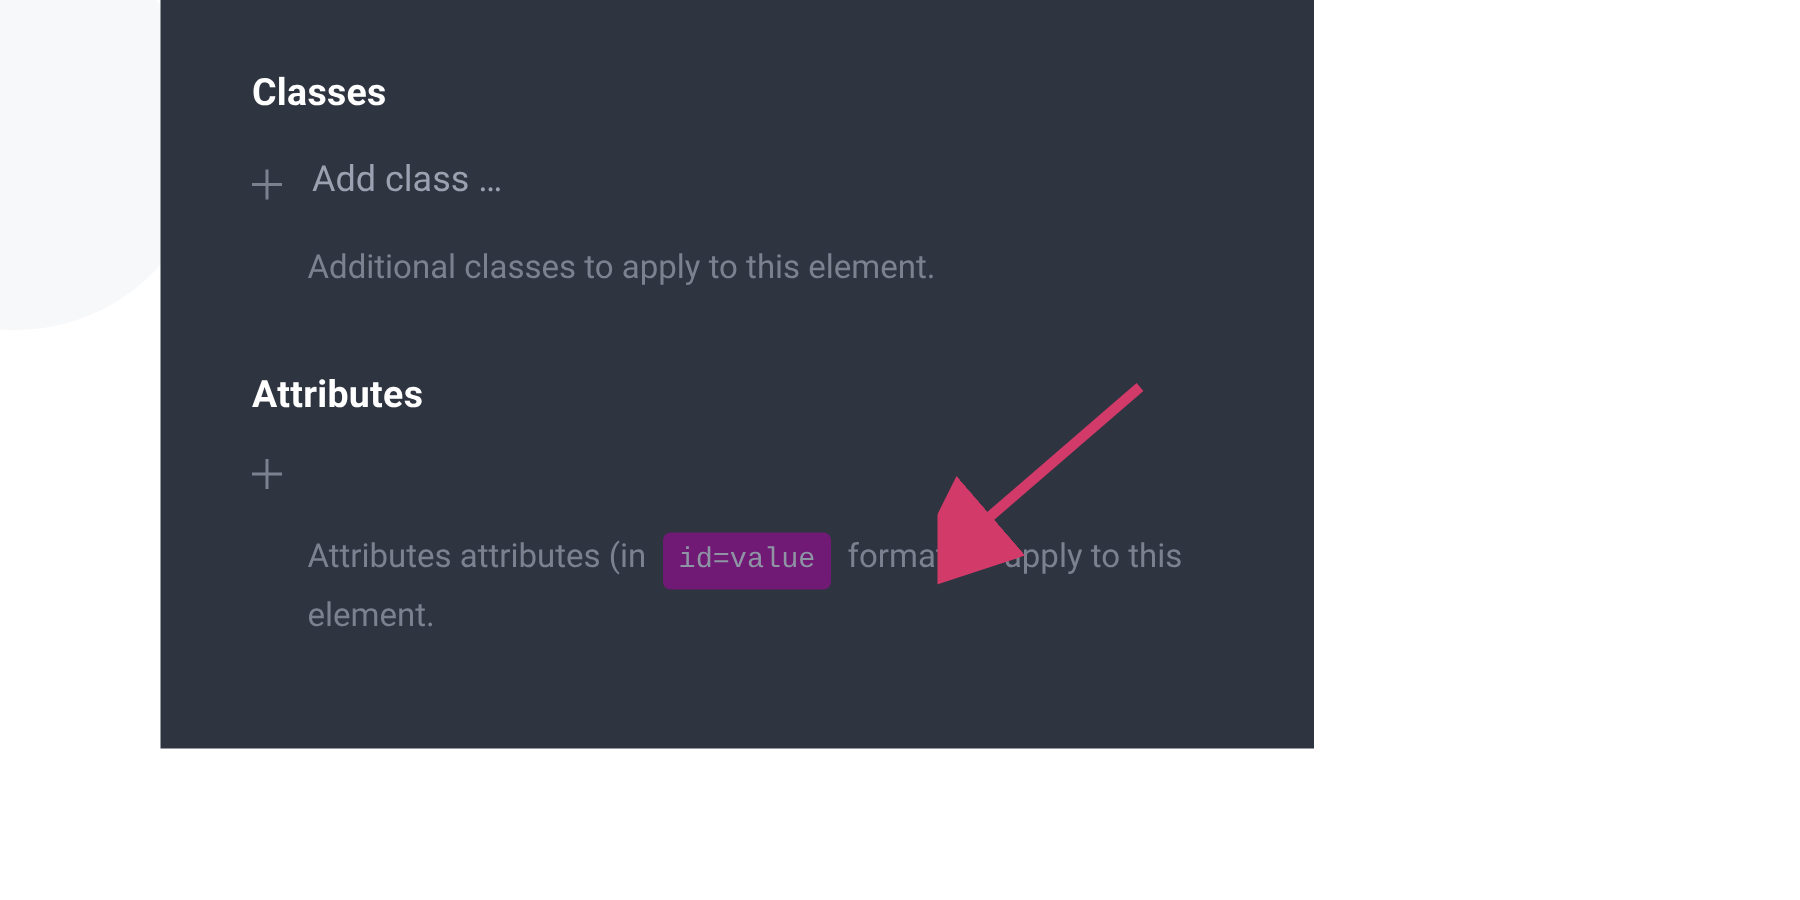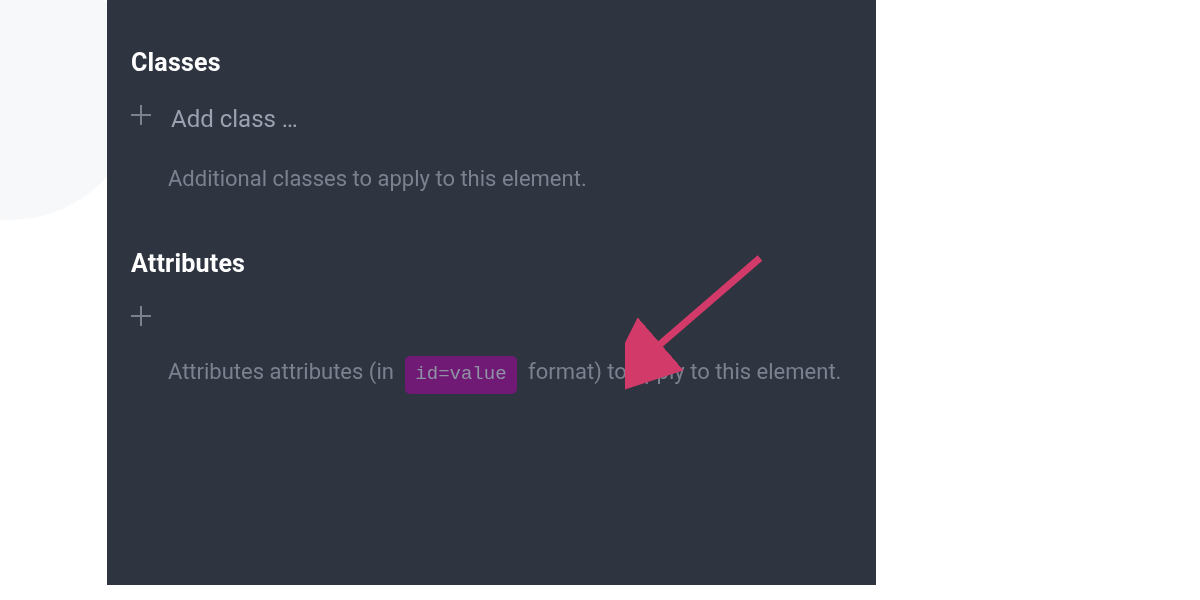--- a/index.html
+++ b/index.html
@@ -25,40 +25,40 @@
       height: 260px;
       background: #f7f8fa;
       border-radius: 50%;
     }
     
     .panel {
       position: absolute;
       left: 107px;
       top: 0;
       width: 769px;
-      height: 585px;
+      height: 499px;
       background: #2e3440;
-      padding: 48px 24px;
+      padding: 48px 61px;
     }
     
     .section {
       margin-bottom: 52px;
     }
     
     .section-title {
       color: #ffffff;
       font-size: 25px;
       font-weight: 700;
       margin-bottom: 28px;
       letter-spacing: 0.2px;
     }
     
     .add-row {
       display: flex;
-      align-items: flex-start;
+      align-items: flex-end;
       margin-bottom: 28px;
       cursor: pointer;
     }
     
     .plus-icon {
       width: 20px;
       height: 20px;
       display: inline-flex;
       align-items: center;
       justify-content: center;

